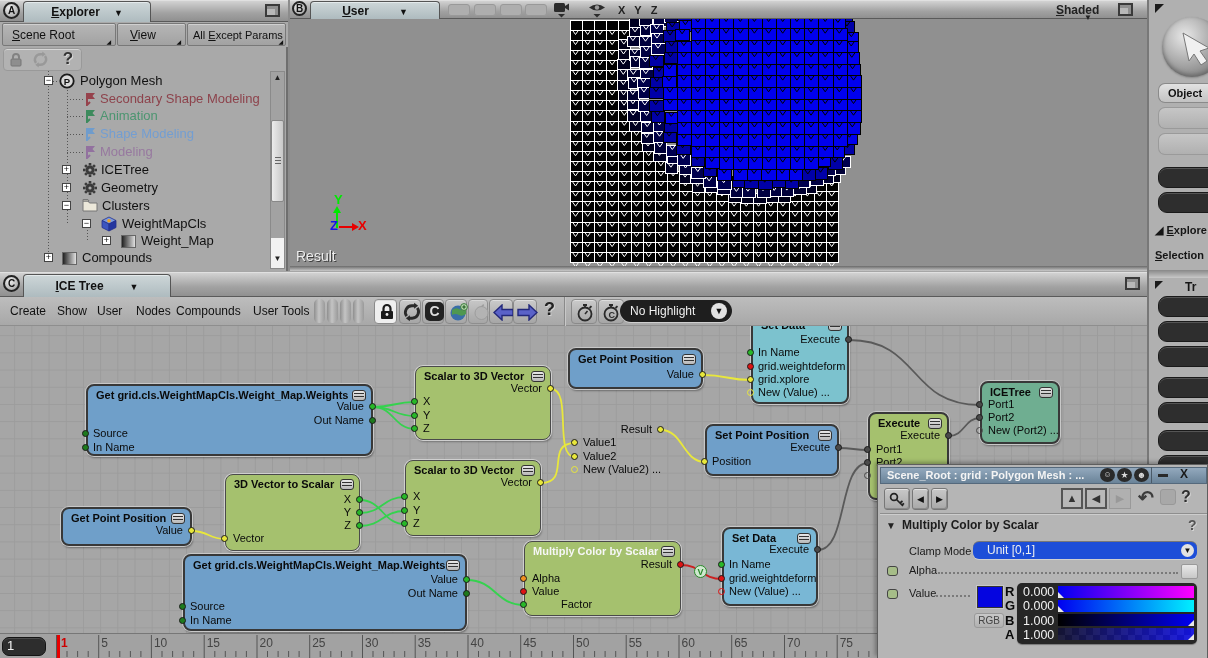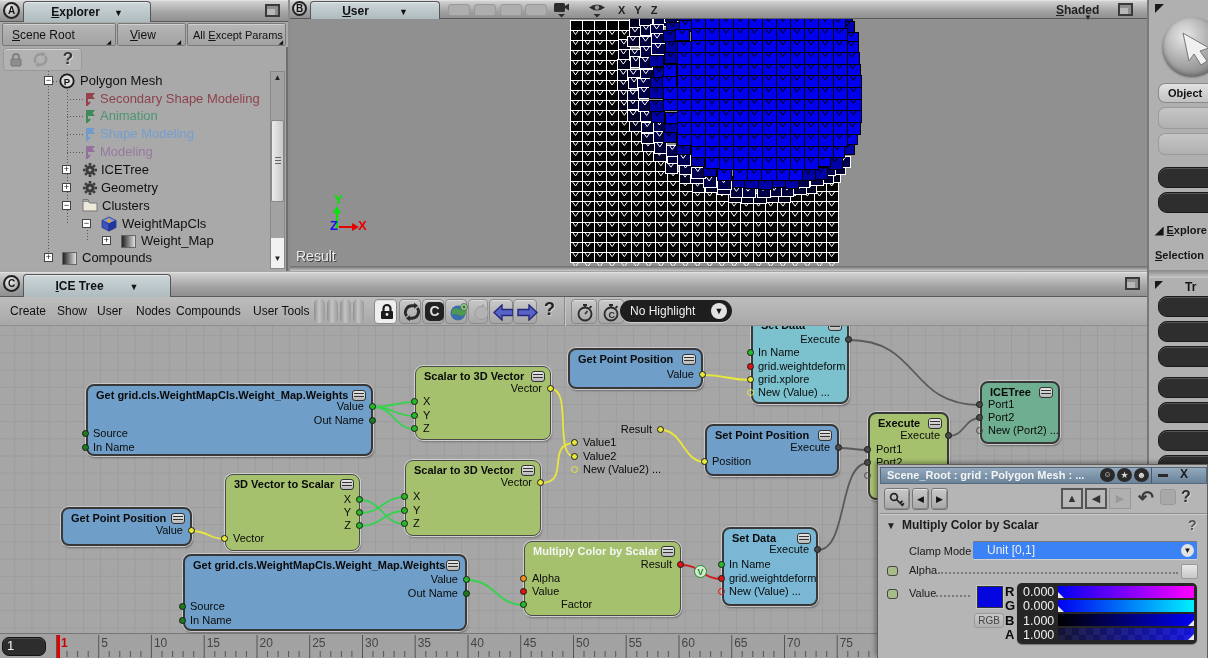--- a/index.html
+++ b/index.html
@@ -1737,21 +1737,21 @@
   <div class="ab" style="left:260px;top:21px;font-size:19px;font-weight:bold;color:#3c3c3c">↶</div>
   <div class="ab" style="left:282px;top:24px;width:16px;height:16px;background:#a8a8a8;border:1px solid #989898;border-radius:3px"></div>
   <div class="ab" style="left:303px;top:23px;font-size:16px;font-weight:bold;color:#2e2e2e;text-shadow:1px 1px 0 #d2d2d2">?</div>
   <div class="ab" style="left:2px;top:48px;width:327px;height:1px;background:#8e8e8e;box-shadow:0 1px 0 #cdcdcd"></div>
 
   <div class="ab" style="left:8px;top:55px;font-size:10px;color:#222">▼</div>
   <div class="ab" style="left:24px;top:53px;font-weight:bold;font-size:12px;color:#1c1c1c">Multiply Color by Scalar</div>
   <div class="ab" style="left:310px;top:52px;font-size:14px;font-weight:bold;color:#555;text-shadow:1px 1px 0 #d2d2d2">?</div>
 
   <div class="ab" style="left:31px;top:80px;font-size:11px;color:#1a1a1a">Clamp Mode</div>
-  <div class="ab" style="left:95px;top:77px;width:224px;height:17px;background:#3b82f6;border-radius:1px;box-shadow:0 1px 0 #d0d0d0,0 -1px 0 #777">
+  <div class="ab" style="left:95px;top:77px;width:224px;height:17px;background:#1d4ed8;border-radius:6px;box-shadow:0 1px 0 #d0d0d0,0 -1px 0 #777">
     <span class="ab" style="left:14px;top:1px;color:#efefef;font-size:12px">Unit [0,1]</span>
     <span class="ab" style="right:3px;top:2px;width:13px;height:13px;border-radius:50%;background:#e2e2e2;color:#111;font-size:8px;text-align:center;line-height:13px">▼</span>
   </div>
 
   <div class="ab" style="left:9px;top:101px;width:11px;height:10px;background:#a6bd88;border:1px solid #444;border-radius:3px"></div>
   <div class="ab" style="left:31px;top:99px;font-size:11px;color:#1a1a1a">Alpha</div>
   <div class="ab" style="left:60px;top:107px;width:240px;height:1px;border-top:2px dotted #7a7a7a"></div>
   <div class="ab" style="left:303px;top:99px;width:17px;height:15px;background:linear-gradient(#e8e8e8,#c8c8c8);border:1px solid #999;border-radius:2px"></div>
 
   <div class="ab" style="left:9px;top:124px;width:11px;height:10px;background:#a6bd88;border:1px solid #444;border-radius:3px"></div>

